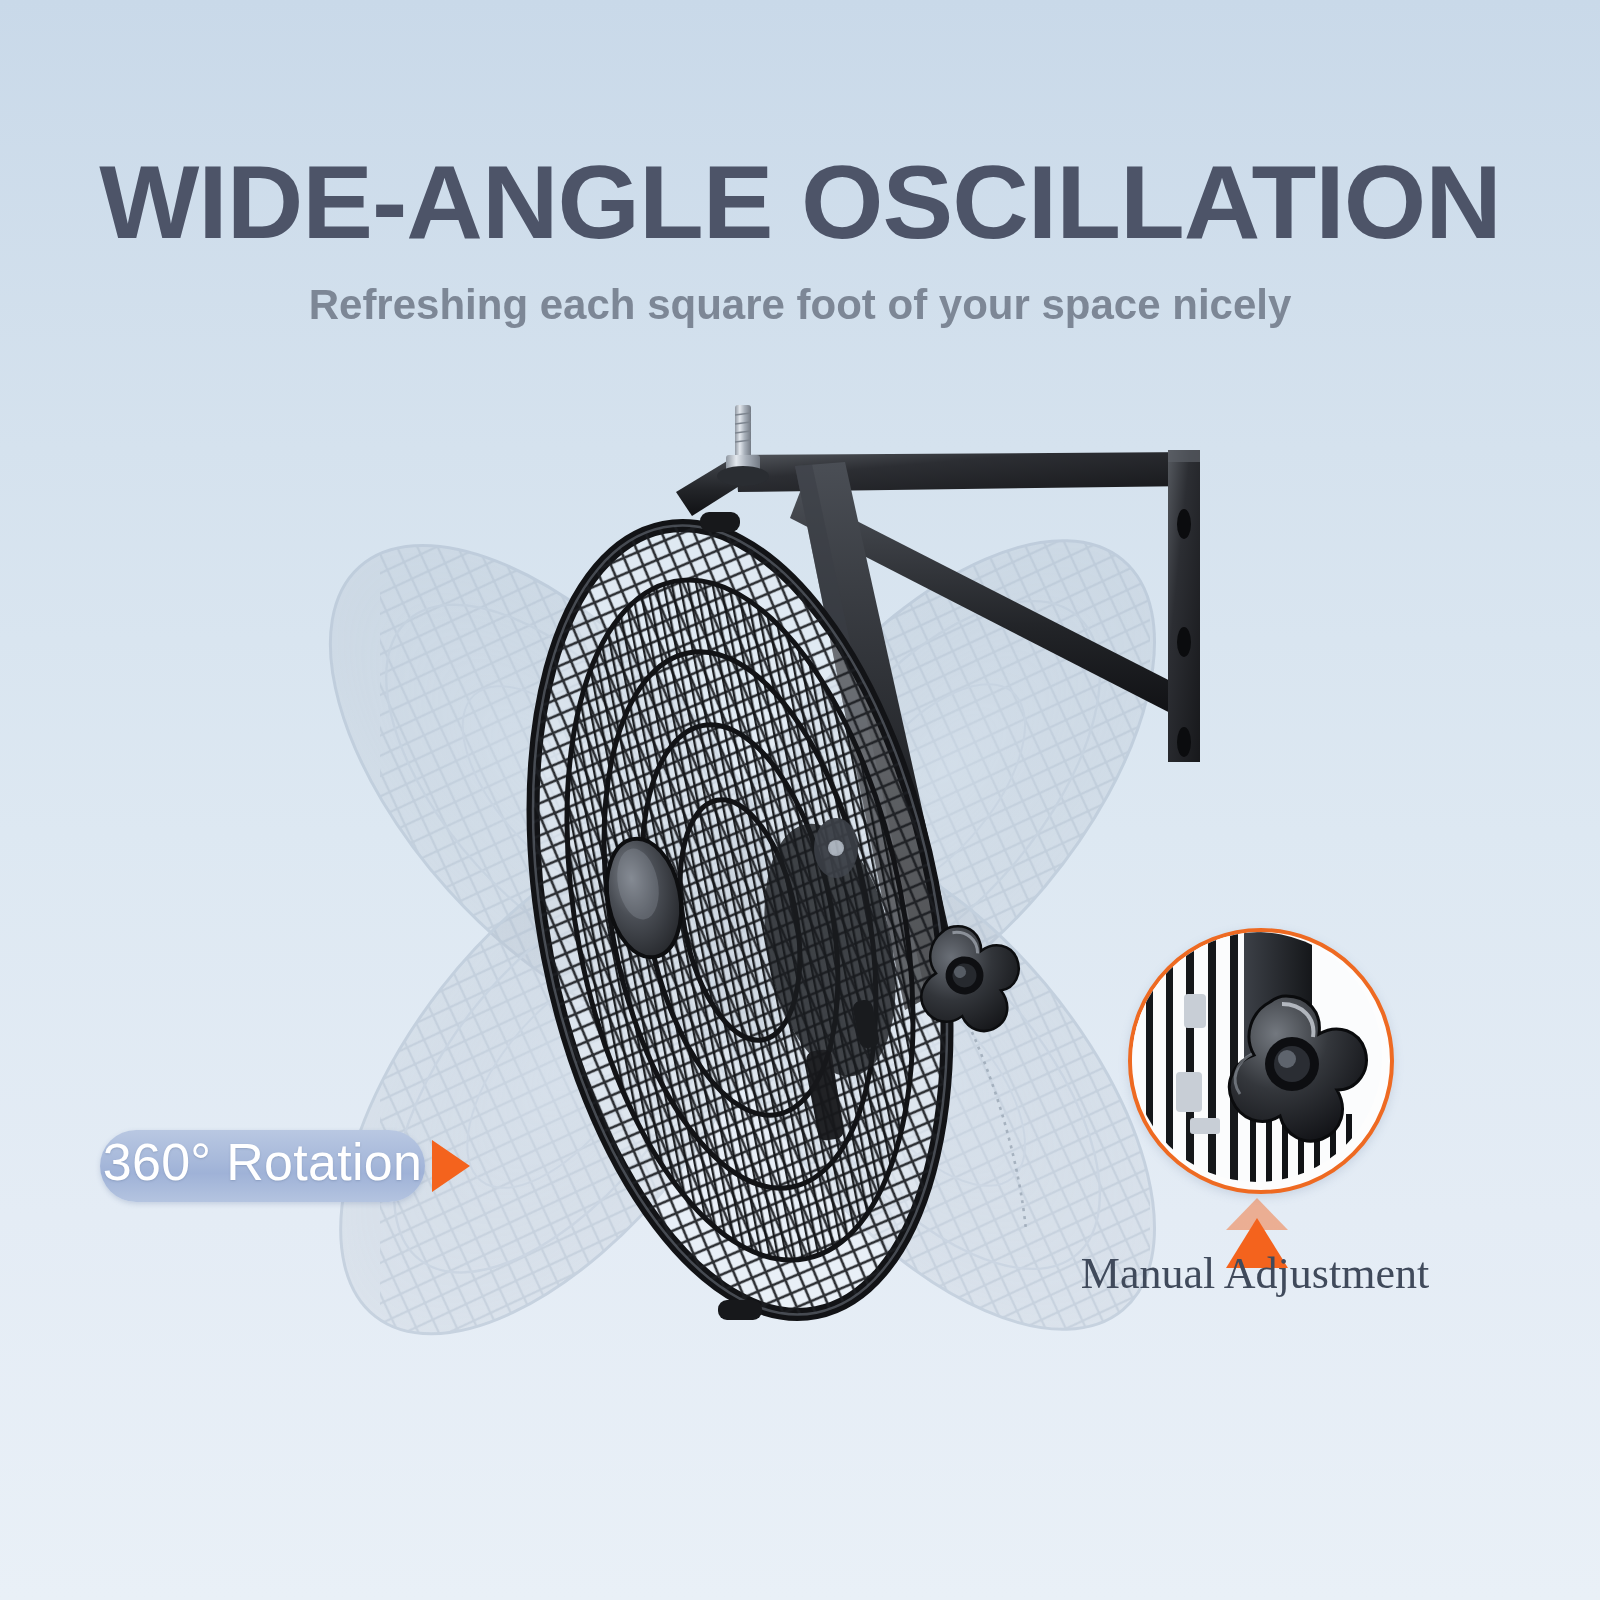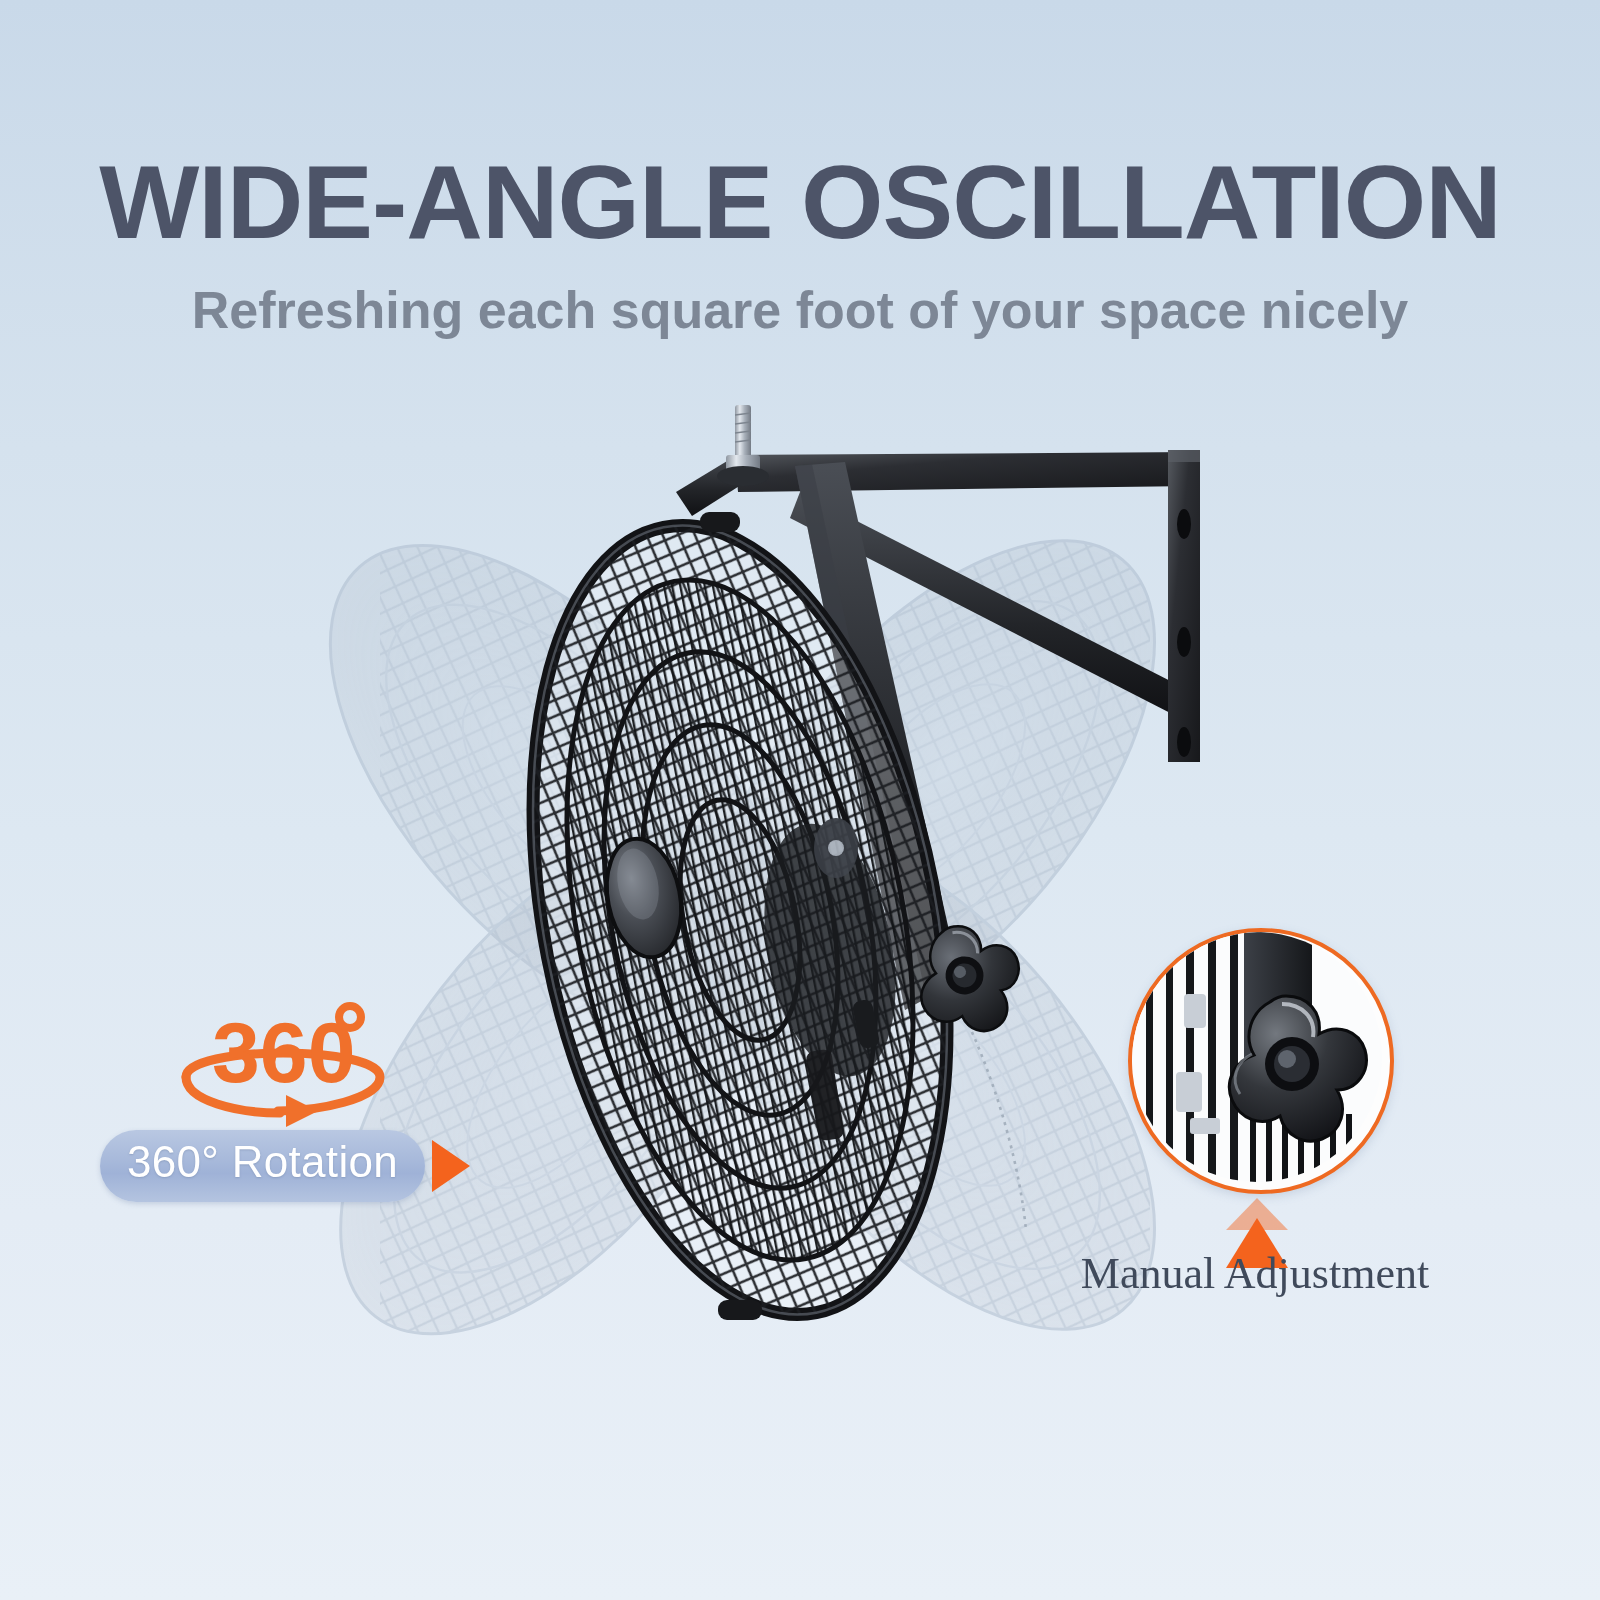--- a/index.html
+++ b/index.html
@@ -16,37 +16,37 @@
   
   .headline{
     position:absolute;left:0;top:150px;width:1600px;text-align:center;
     font-family:"Liberation Sans", sans-serif;
     font-weight:bold;font-size:104px;letter-spacing:-1px;
     color:#4d5468;line-height:1;
     transform:scaleX(1.02);white-space:nowrap;
   }
   .subhead{
     position:absolute;left:0;top:284px;width:1600px;text-align:center;
-    font-weight:bold;font-size:52px;color:#7d8796;line-height:1;
+    font-weight:bold;font-size:42px;color:#7d8796;line-height:1;
     white-space:nowrap;
   }
   
   .rot-icon{position:absolute;left:168px;top:985px;width:230px;height:150px;}
   .rot-icon svg{display:block;width:230px;height:150px;}
   
   .pill{
     position:absolute;left:100px;top:1130px;width:325px;height:72px;
     border-radius:36px;
     background:linear-gradient(180deg,#b9c8e2 0%,#a6b8da 45%,#9fb2d7 60%,#b4c4e0 100%);
     box-shadow:0 2px 5px rgba(120,140,175,.30);
   }
   .pill-label{
     position:absolute;left:100px;top:1130px;width:325px;height:64px;
     display:flex;align-items:center;justify-content:center;
-    color:#ffffff;font-size:44px;font-weight:400;letter-spacing:.3px;
+    color:#ffffff;font-size:52px;font-weight:400;letter-spacing:.3px;
     text-shadow:0 1px 2px rgba(110,130,165,.45);
   }
   .tri-right{
     position:absolute;left:432px;top:1140px;width:0;height:0;
     border-top:26px solid transparent;border-bottom:26px solid transparent;
     border-left:38px solid #f4631d;
   }
   
   .callout-circle{
     position:absolute;left:1128px;top:928px;width:258px;height:258px;
@@ -257,32 +257,20 @@
         <circle cx="4" cy="4" r="19" fill="#0e0f12"></circle>
         <circle cx="4" cy="4" r="12" fill="#26292e"></circle>
         <circle cx="0" cy="0" r="6" fill="#565c64"></circle>
       </g>
     </svg>
   </div>
 
   <div class="headline">WIDE-ANGLE OSCILLATION</div>
   <div class="subhead">Refreshing each square foot of your space nicely</div>
 
-  <div class="rot-icon">
-    <svg viewBox="0 0 230 150" xmlns="http://www.w3.org/2000/svg">
-
-      <path d="M18 92 C 18 60, 212 60, 212 92 C 212 114, 150 126, 110 126" fill="none" stroke="#f0702b" stroke-width="9" stroke-linecap="round"></path>
-      <path d="M118 110 L 150 126 L 118 142 Z" fill="#f0702b"></path>
-      <path d="M18 92 C 18 116, 70 128, 112 128" fill="none" stroke="#f0702b" stroke-width="9" stroke-linecap="round"></path>
-
-      <text x="44" y="97" font-family="Liberation Sans, sans-serif" font-size="86" font-weight="bold" fill="#f0702b">360</text>
-
-      <circle cx="182" cy="32" r="11" fill="none" stroke="#f0702b" stroke-width="8"></circle>
-    </svg>
-  </div>
 
   <div class="pill"></div>
   <div class="pill-label">360° Rotation</div>
   <div class="tri-right"></div>
 
   <div class="callout-circle">
     <svg viewBox="0 0 250 250" xmlns="http://www.w3.org/2000/svg">
       <defs>
         <radialGradient id="knobG2" cx="34%" cy="26%" r="80%">
           <stop offset="0%" stop-color="#73787f"></stop>

